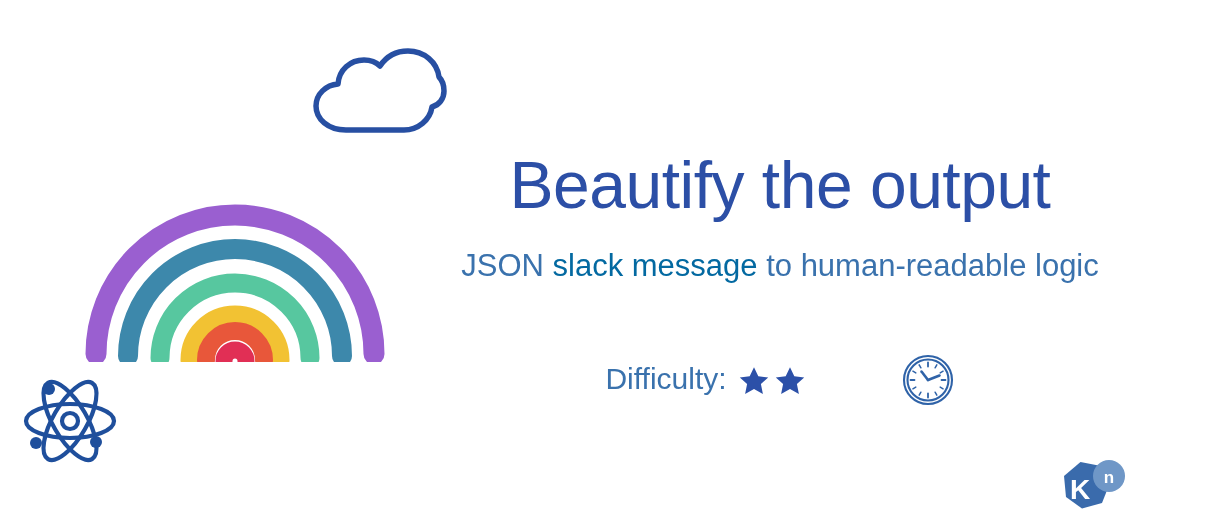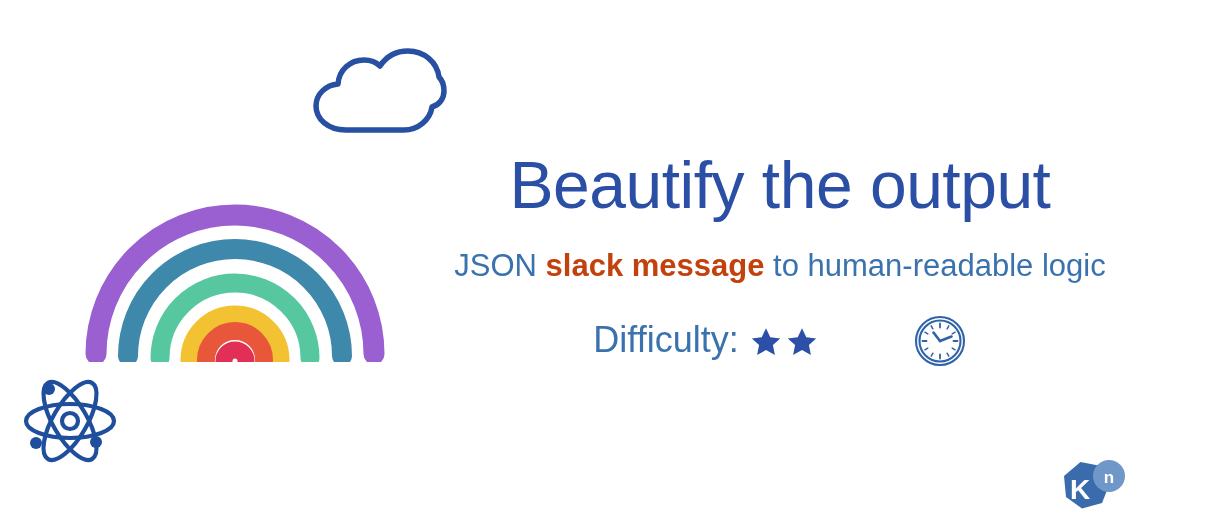--- a/index.html
+++ b/index.html
@@ -57,37 +57,38 @@
     white-space: nowrap;
   }
   .subtitle {
     margin-top: 24px;
     font-size: 31px;
     line-height: 1.52;
     font-weight: 400;
     color: #3a72ad;
   }
   .subtitle .bold {
-    font-weight: 700;
-    color: #c2410c;
+    font-weight: 400;
+    color: #0369a1;
   }
   .meta-row {
     margin-top: 24px;
     display: flex;
     align-items: center;
     justify-content: center;
     gap: 0px;
   }
   .meta-item {
     display: flex;
-    align-items: center;
+    align-items: flex-start;
     gap: 10px;
-    font-size: 36px;
+    font-size: 30px;
     color: #3a72ad;
     white-space: nowrap;
+    margin-top: 39px;
   }
   .meta-item.difficulty { margin-right: 94px; }
   .stars {
     display: inline-flex;
     align-items: center;
     gap: 2px;
     position: relative;
     top: 2px;
   }
   .clock-icon {

